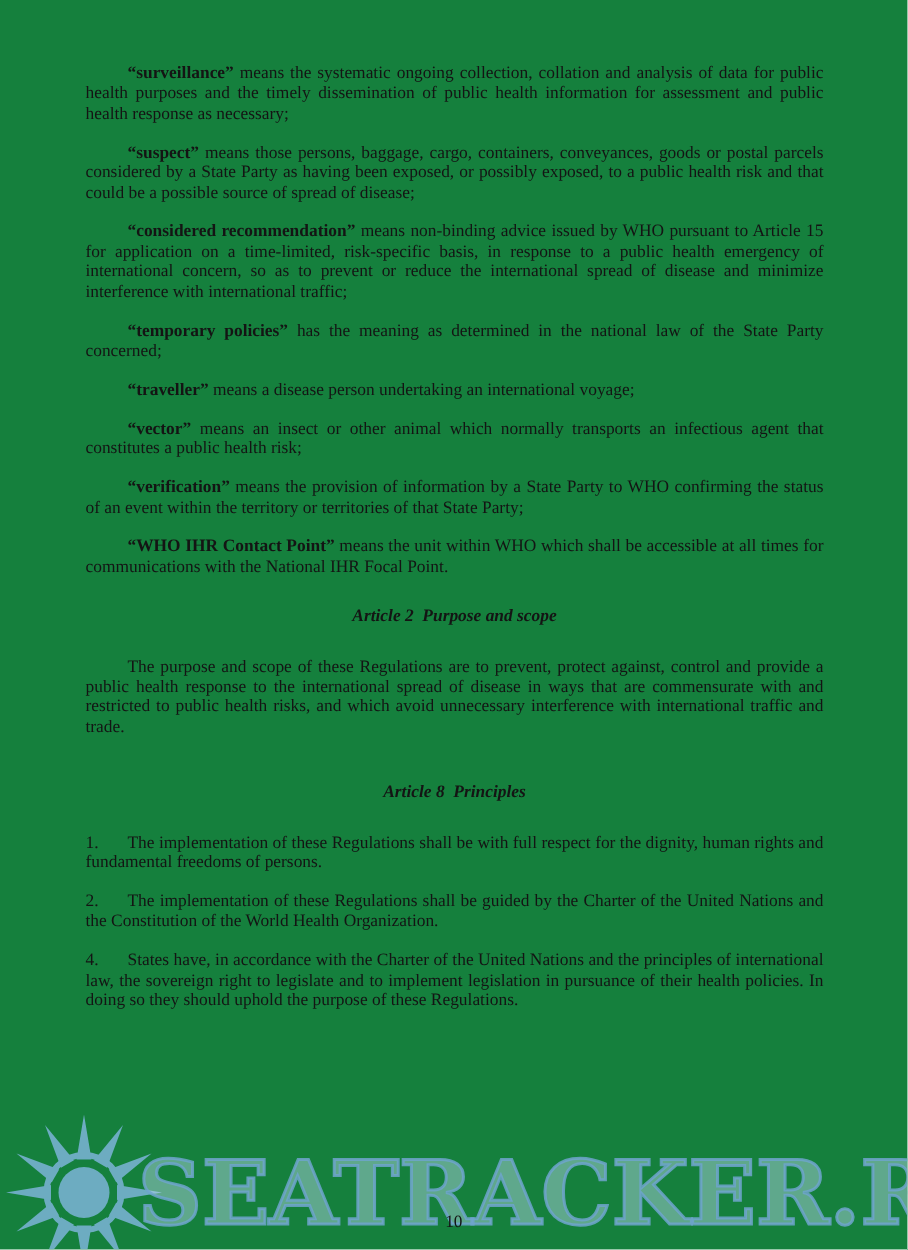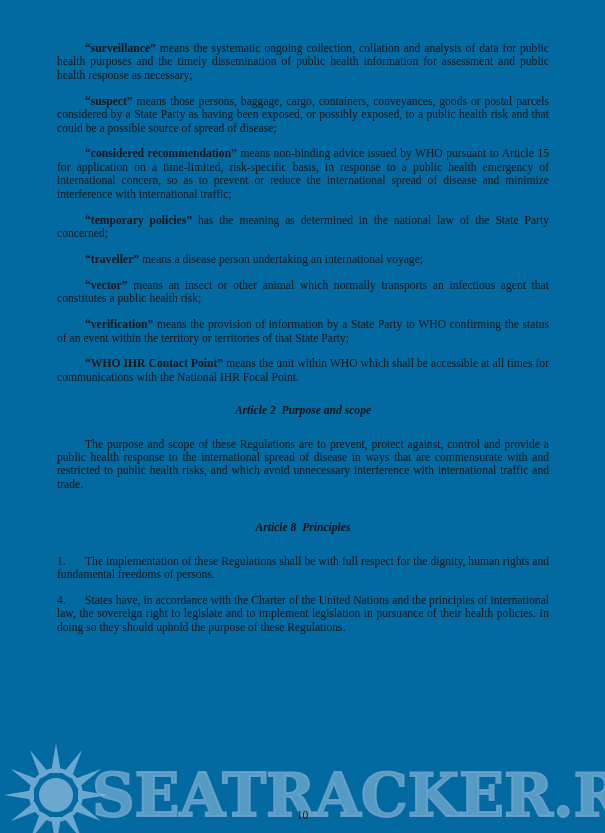--- a/index.html
+++ b/index.html
@@ -4,21 +4,21 @@
 <style>
   html, body {
     margin: 0;
     padding: 0;
     background: #ffffff;
   }
   .page {
     position: relative;
     width: 605px;
     height: 833px;
-    background: #0369a1;
+    background: #15803d;
     overflow: hidden;
     font-family: "Liberation Serif", "DejaVu Serif", serif;
     color: #141414;
   }
   .content {
     position: absolute;
     top: 42px;
     left: 57px;
     width: 492px;
     font-size: 11.6px;
@@ -108,20 +108,21 @@
 
 
     <h3 class="article-heading">Article 2  Purpose and scope</h3>
 
     <p class="body-indent">The purpose and scope of these Regulations are to prevent, protect against, control and provide a public health response to the international spread of disease in ways that are commensurate with and restricted to public health risks, and which avoid unnecessary interference with international traffic and trade.</p>
 
     <h3 class="article-heading spaced">Article 8  Principles</h3>
 
     <p class="numbered"><span class="num">1.</span><span>The implementation of these Regulations shall be with full respect for the dignity, human rights and fundamental freedoms of persons.</span></p>
 
+    <p class="numbered"><span class="num">2.</span><span>The implementation of these Regulations shall be guided by the Charter of the United Nations and the Constitution of the World Health Organization.</span></p>
 
 
     <p class="numbered"><span class="num">4.</span><span>States have, in accordance with the Charter of the United Nations and the principles of international law, the sovereign right to legislate and to implement legislation in pursuance of their health policies. In doing so they should uphold the purpose of these Regulations.</span></p>
 
   </main>
 
   <div class="watermark">
     <svg class="wm-sun" width="104" height="104" viewBox="0 0 104 104">
       <g fill="#7db4d9">
         <circle cx="52" cy="52" r="17"></circle>

